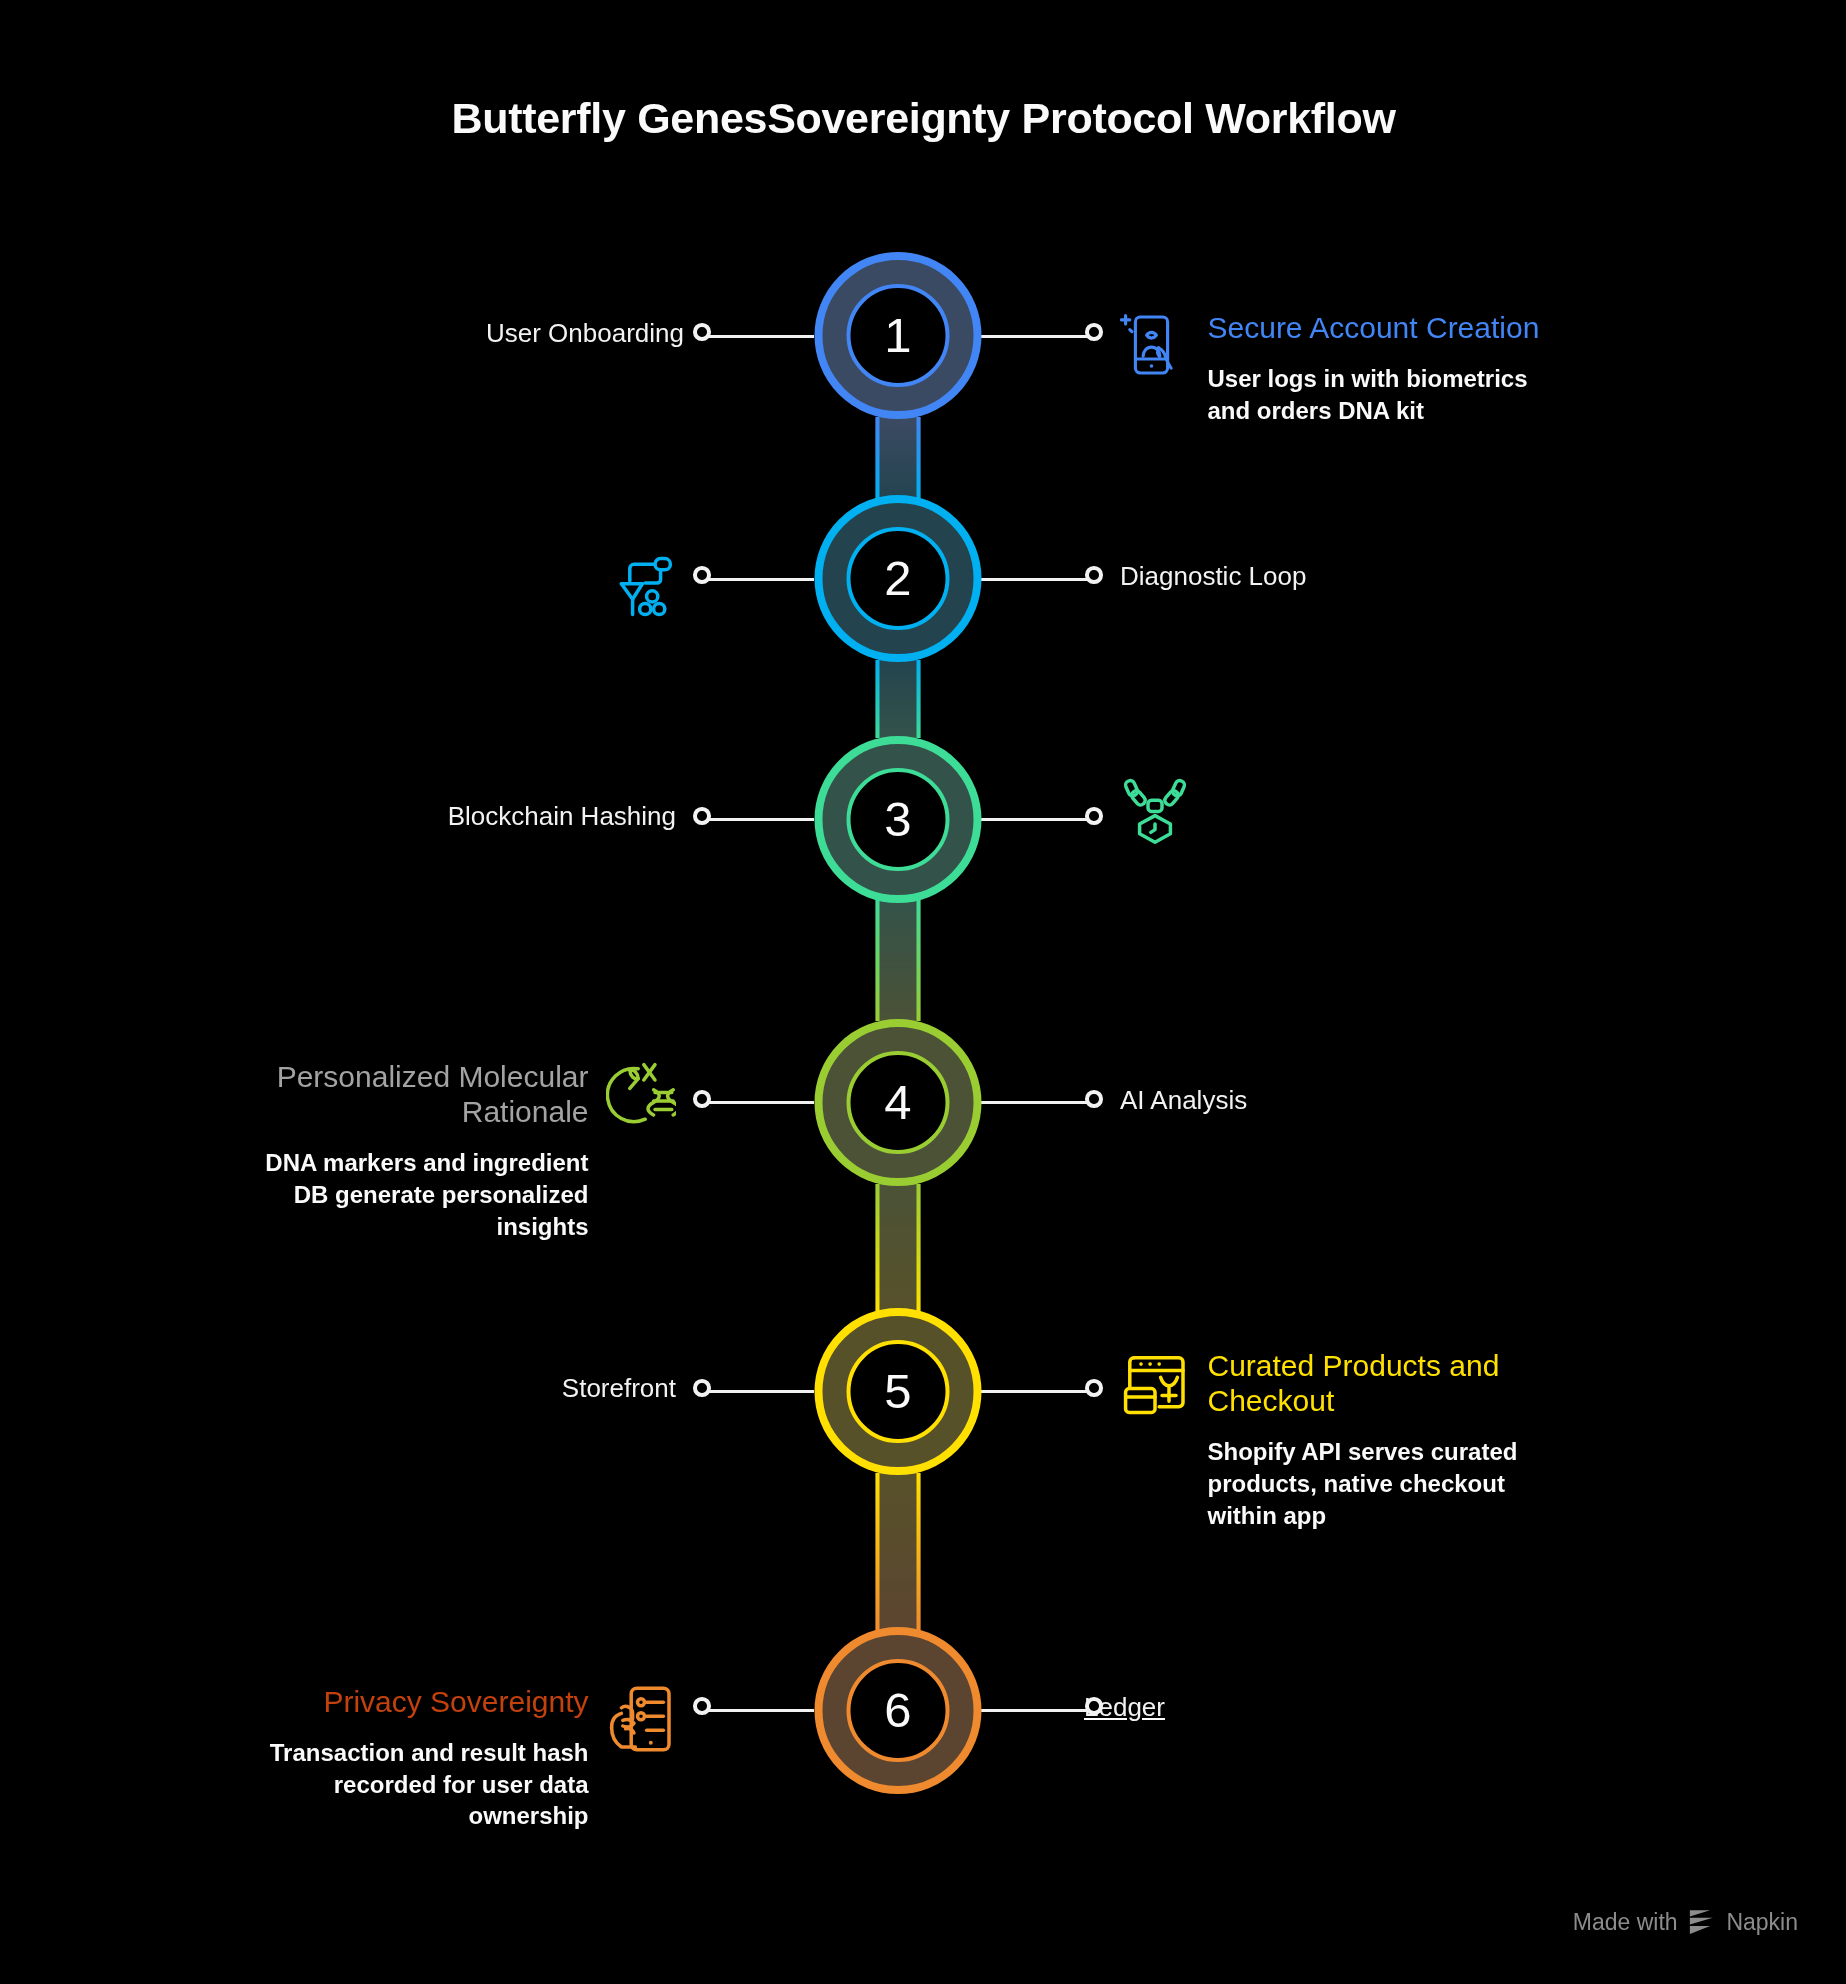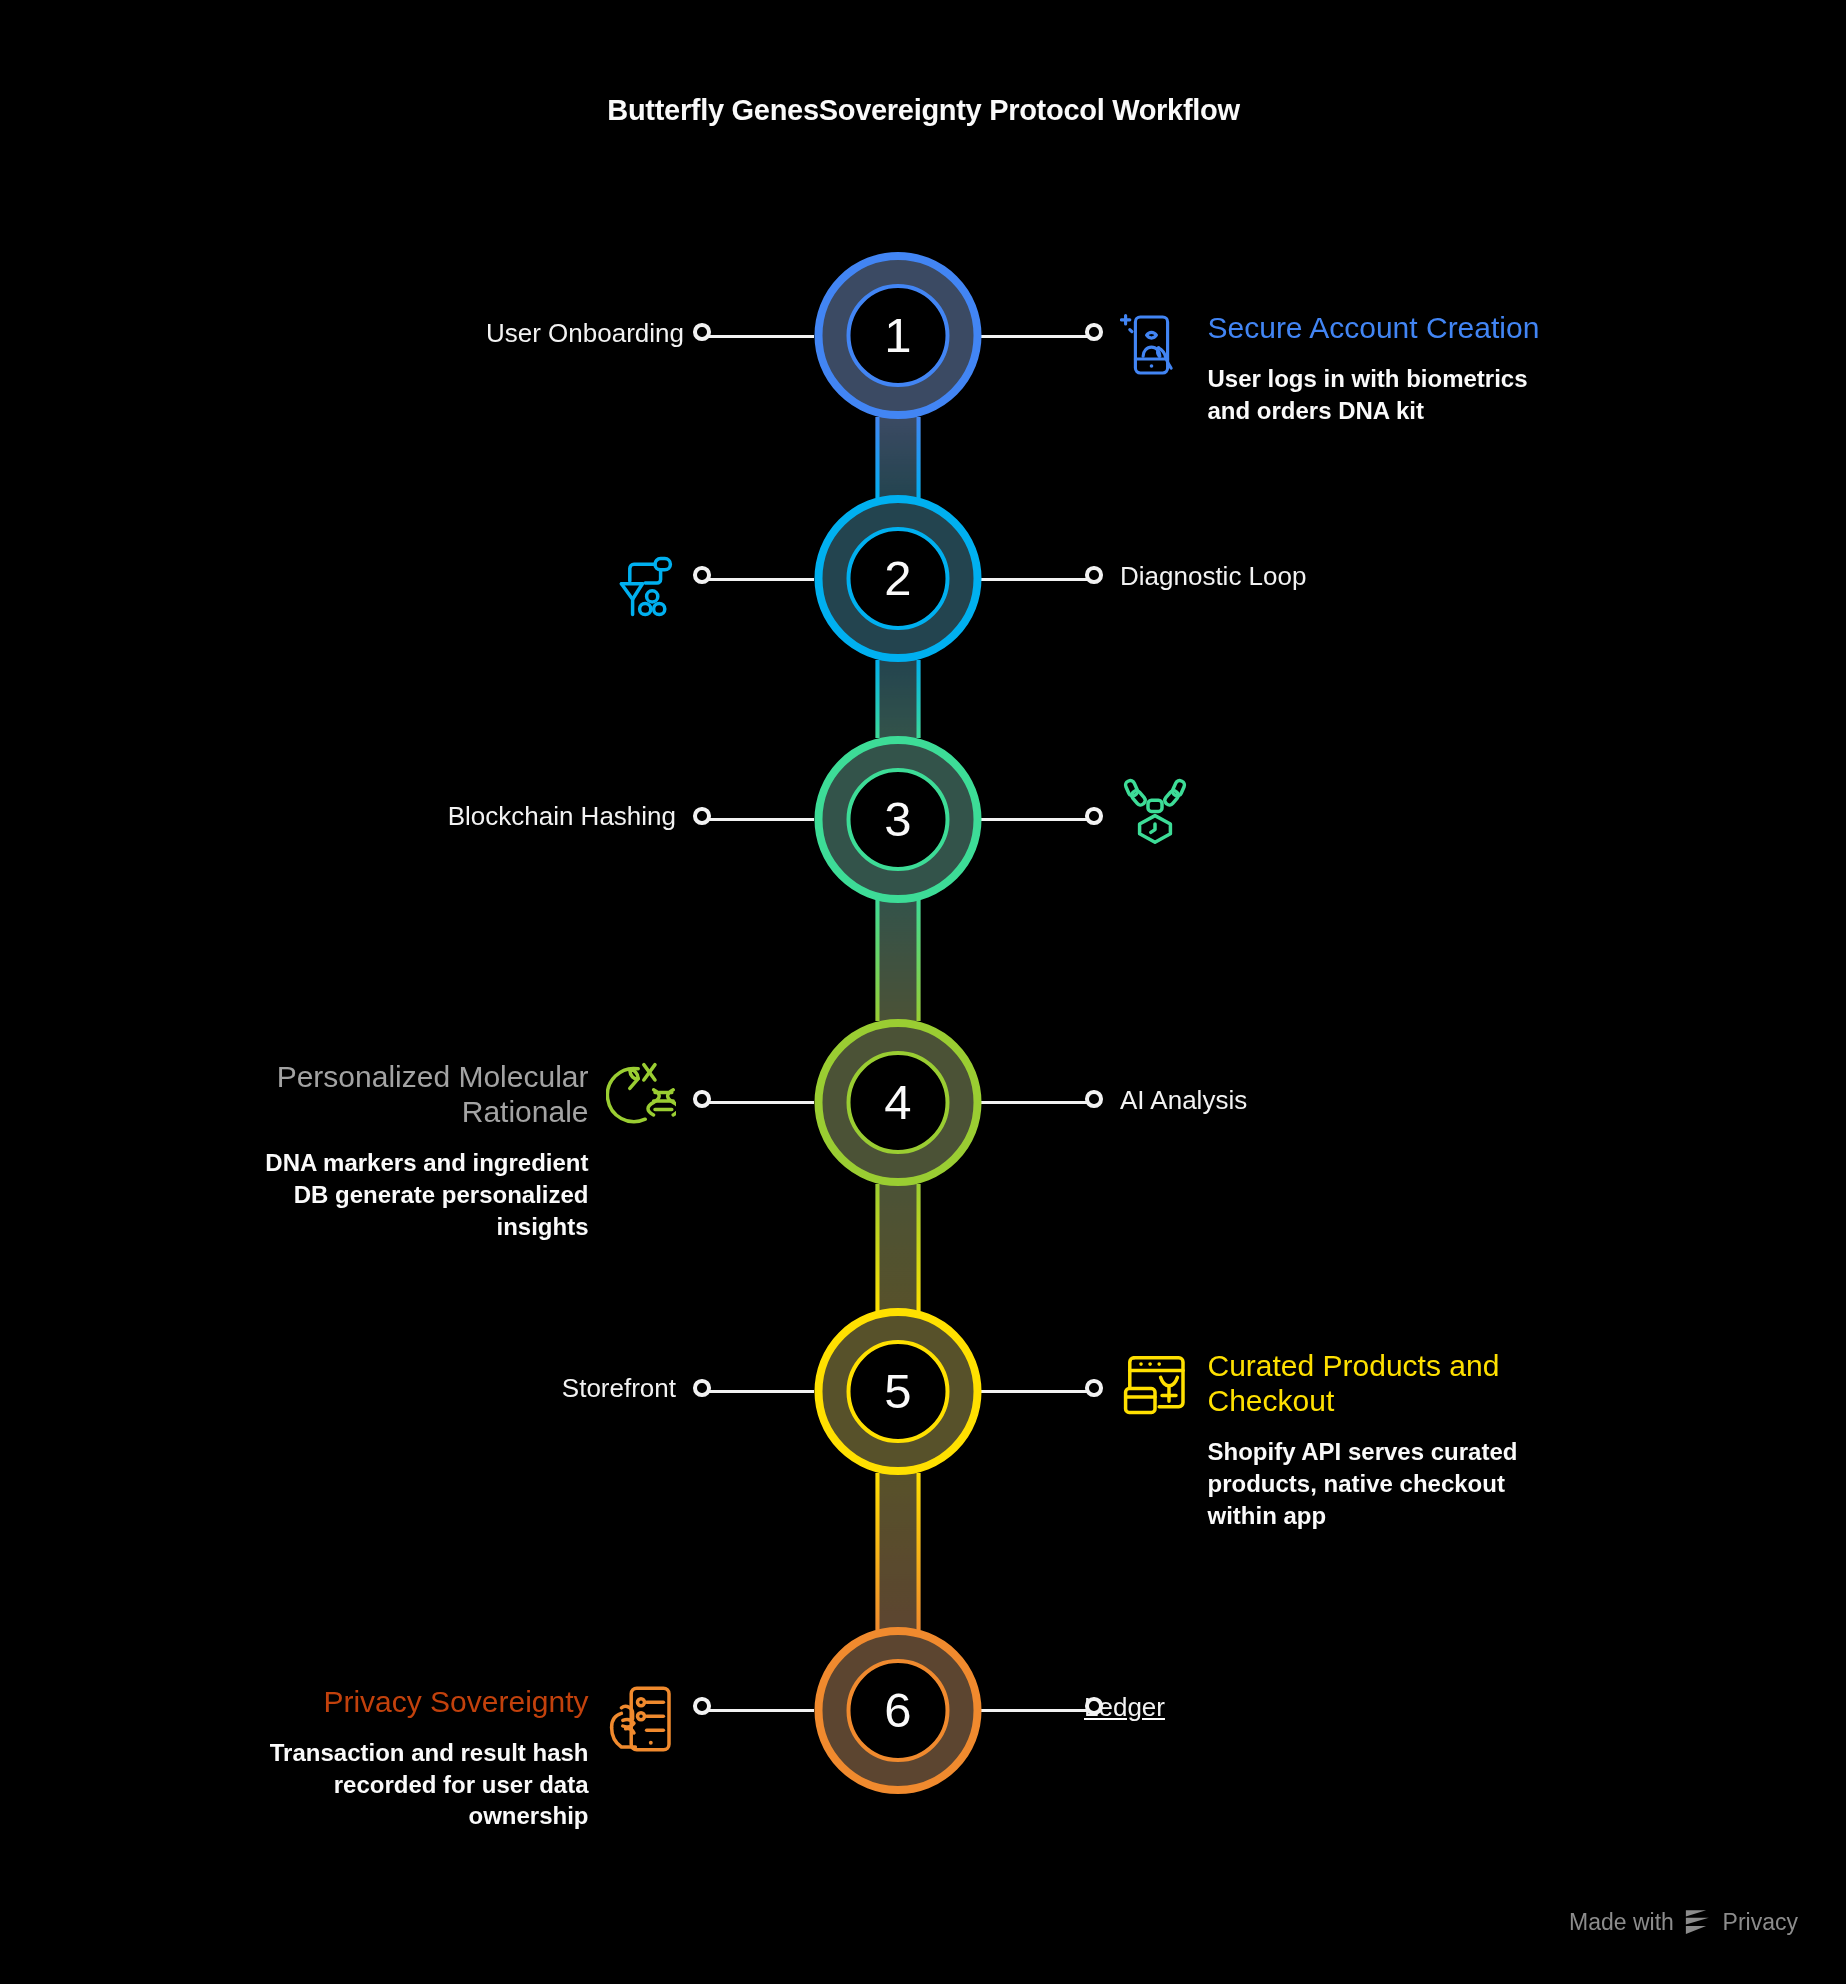--- a/index.html
+++ b/index.html
@@ -5,21 +5,21 @@
   * { margin:0; padding:0; box-sizing:border-box; }
   html,body { background:#000; }
   body {
     width:1847px; height:1985px;
     font-family:"Liberation Sans", sans-serif;
     color:#fff; position:relative; overflow:hidden;
   }
 
   #page-title {
     position:absolute; top:94px; left:0; width:100%;
-    text-align:center; font-size:29px; font-weight:bold;
+    text-align:center; font-size:43px; font-weight:bold;
     letter-spacing:-0.3px; color:#fafafa;
   }
 
   
   .spine { position:absolute; left:898px; top:0; width:0; height:100%; }
 
   .node {
     position:absolute; left:50%; transform:translateX(-50%);
     width:167px; height:167px; border-radius:50%;
     display:flex; align-items:center; justify-content:center;
@@ -263,15 +263,15 @@
     </div>
   </div>
 
 <div id="footer">
   <span>Made with</span>
   <svg class="nlogo" viewBox="0 0 44 40" aria-hidden="true">
     <path d="M4 2 L34 2 L4 11 Z" fill="#8c8c8c"></path>
     <path d="M4 13 L38 13 L4 23 Z" fill="#8c8c8c"></path>
     <path d="M4 25 L34 25 L4 37 Z" fill="#8c8c8c"></path>
   </svg>
-  <span>Privacy</span>
+  <span>Napkin</span>
 </div>
 
 
 </body></html>

